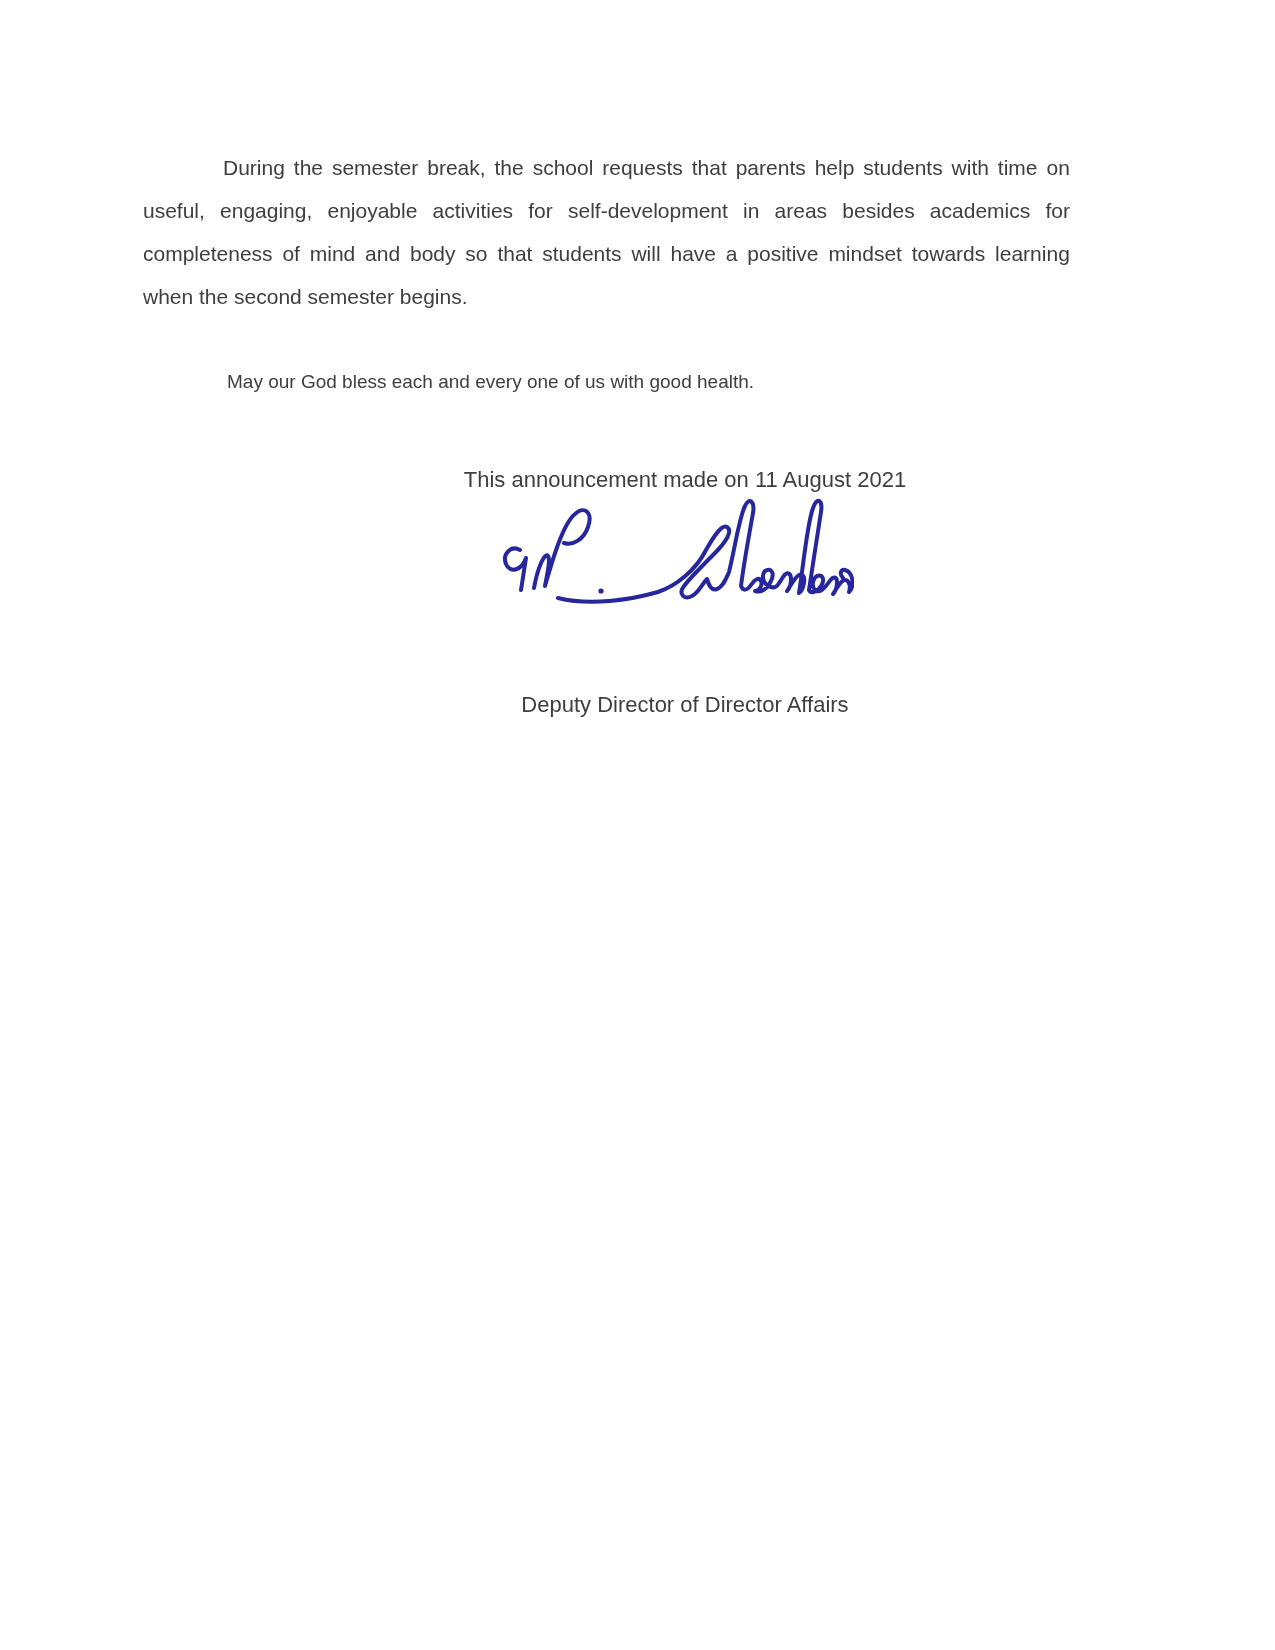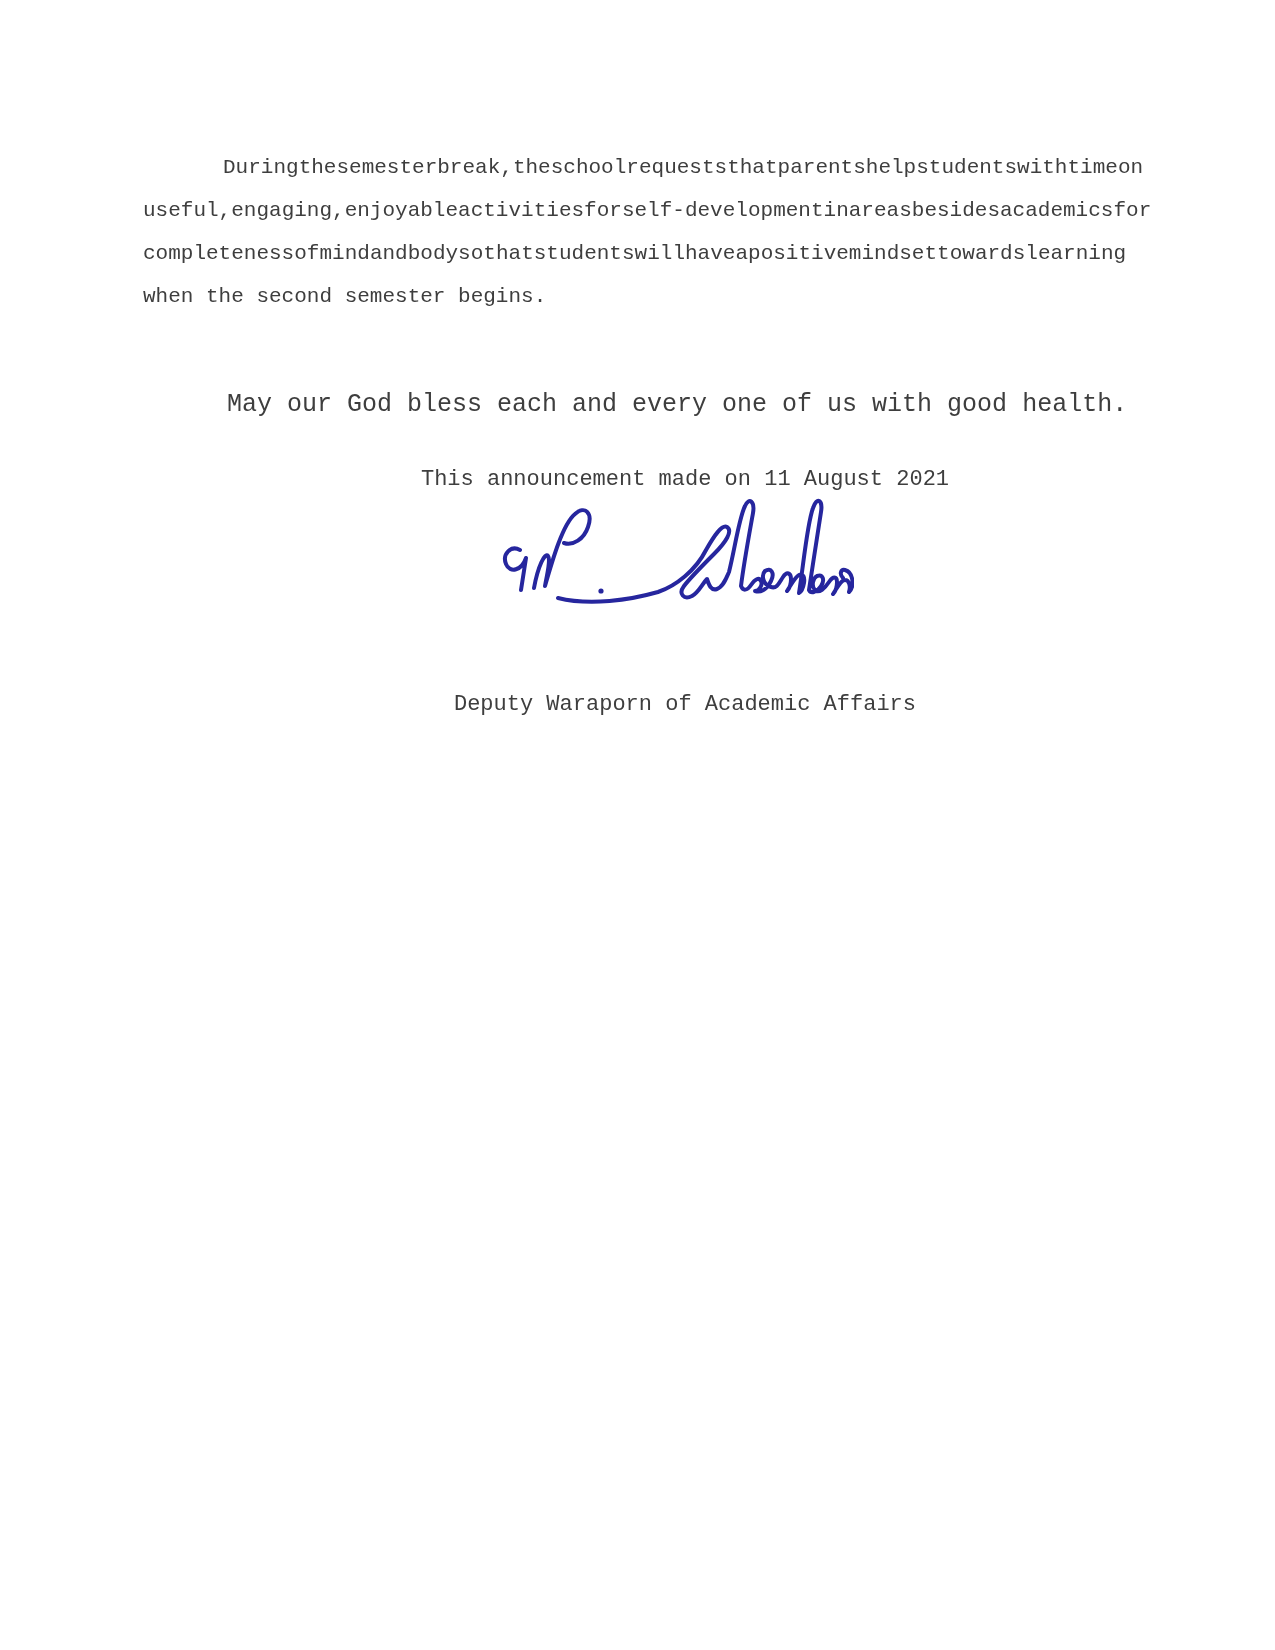--- a/index.html
+++ b/index.html
@@ -6,21 +6,21 @@
     margin: 0;
     padding: 0;
     background: #ffffff;
   }
   #page {
     position: relative;
     width: 1275px;
     height: 1356px;
     background: #ffffff;
     overflow: hidden;
-    font-family: Liberation Mono, monospace;
+    font-family: Liberation Sans, sans-serif;
     color: #3e3e3e;
   }
   
   #main-paragraph {
     position: absolute;
     left: 143px;
     top: 146px;
     width: 927px;
     font-size: 21px;
     color: #3e3e3e;
@@ -34,22 +34,22 @@
   }
   .jline.indented { padding-left: 80px; }
   .plainline {
     height: 43px;
     line-height: 43px;
   }
   
   #blessing-line {
     position: absolute;
     left: 227px;
-    top: 392px;
-    font-size: 25px;
+    top: 372px;
+    font-size: 19px;
     line-height: 1;
     white-space: nowrap;
   }
   
   .centered-line {
     position: absolute;
     left: 95px;
     width: 1180px;
     text-align: center;
     font-size: 21px;
@@ -183,17 +183,17 @@
         C321,102 327,96 331,90
         C335,84 339,84 339,90
         C339,96 337,100 335,102
         C339,96 343,88 347,88
         C351,88 353,94 351,100
         C357,94 355,80 347,78
         C343,77 341,82 345,86" stroke="#26269e"></path>
     </svg>
   </div>
 
-  <div id="signatory-title1" class="centered-line">Deputy Waraporn of Academic Affairs</div>
+  <div id="signatory-title1" class="centered-line">Deputy Director of Director Affairs</div>
 
   <div id="page-number">2/2</div>
 
 </div>
 
 </body></html>

